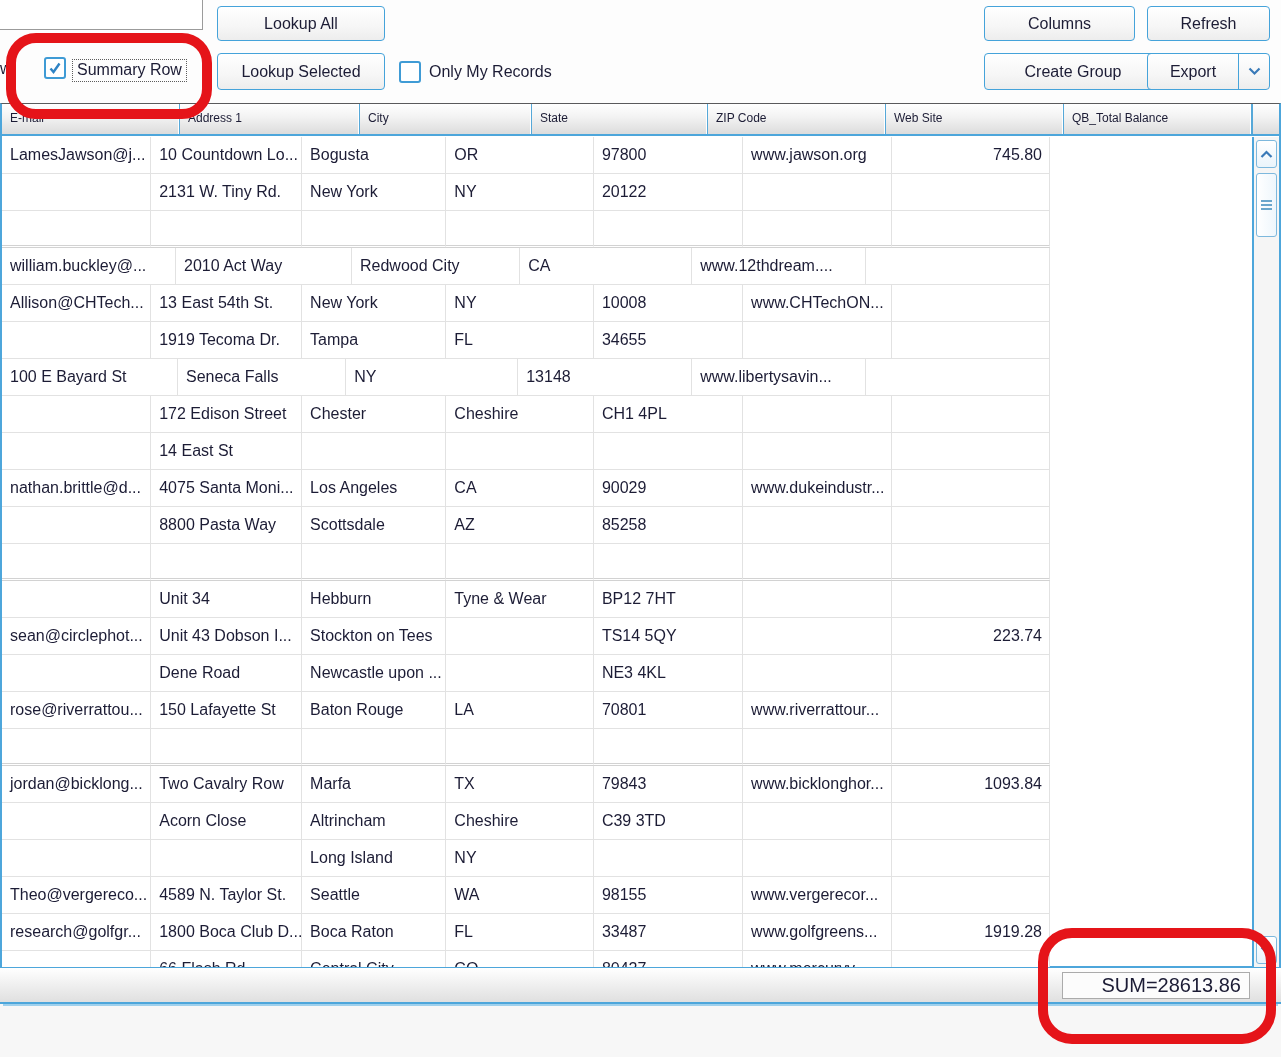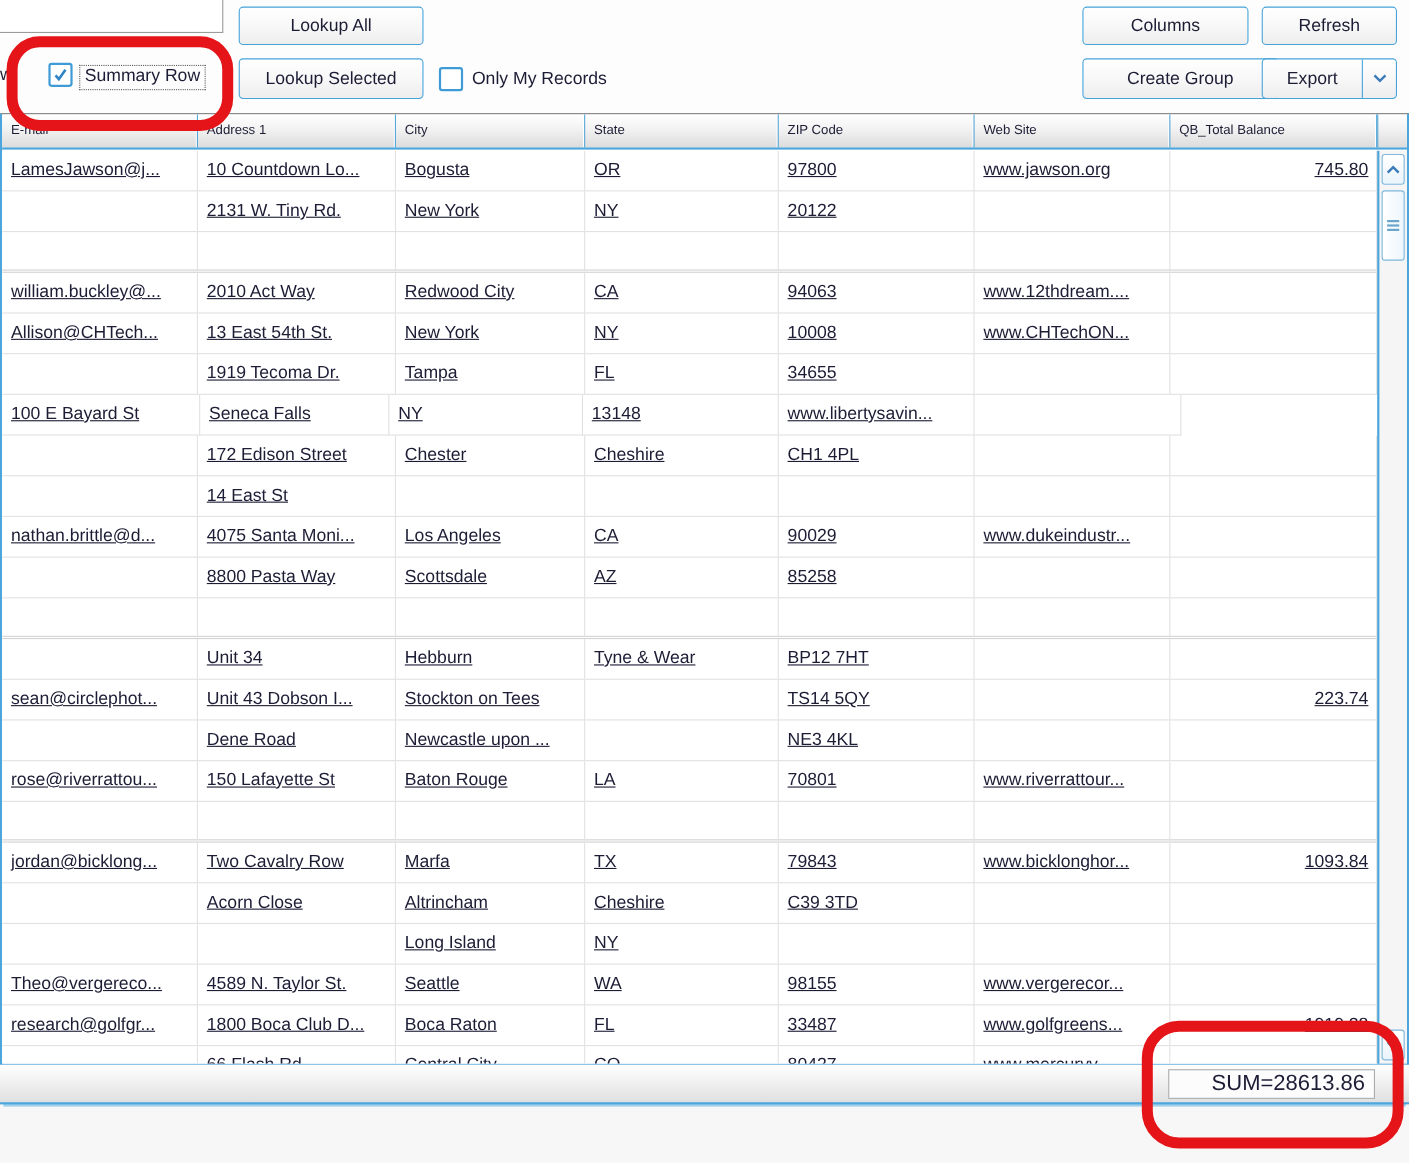--- a/index.html
+++ b/index.html
@@ -37,21 +37,21 @@
   .lbl-onlymy  { left:429px; top:63px; }
   
   .grid { position:absolute; left:0; top:103px; width:1281px; height:865px;
     border-top:1px solid #5a5a5c; border-left:2px solid #4da6db; border-right:2px solid #4da6db;
     border-bottom:2px solid #4da6db; background:#ffffff; }
   .header-row { display:flex; height:32px; border-bottom:2px solid #4da6db;
     background:linear-gradient(#ffffff,#f2f2f2 45%,#dcdcdc); }
   .hcell { height:100%; line-height:29px; font-size:12px; padding-left:8px;
     border-right:1px solid #56a8d8; box-shadow:inset -1px 0 0 #ffffff; white-space:nowrap; overflow:hidden; }
   .hspacer { width:27px; border-left:1px solid #56a8d8; flex:1 1 auto; }
-  .gbody { position:absolute; left:0; top:33px; width:1250px; height:830px; overflow:hidden; background:#fff;text-decoration:underline; }
+  .gbody { position:absolute; left:0; top:33px; width:1048px; height:830px; overflow:hidden; background:#fff; }
   .grow { display:flex; height:37px; background:#fff; }
   .grow.clipped { height:16px; overflow:hidden; }
   .gcell { height:37px; line-height:35px; font-size:16px; padding-left:8px;
     border-right:1px solid #e2e2e2; border-bottom:1px solid #e2e2e2; white-space:nowrap; overflow:hidden; }
   .grow.gap .gcell { border-bottom:3px double #d2d2d2; }
   .col-0{width:178px}.col-1{width:180px}.col-2{width:172px}.col-3{width:176px}
   .col-4{width:178px}.col-5{width:178px}.col-6{width:188px}
   .gcell.num { text-align:right; padding-right:7px; padding-left:2px; }
   
   .vscroll { position:absolute; right:0; top:33px; width:27px; height:830px;
@@ -147,21 +147,20 @@
         <div class="gcell col-3"></div>
         <div class="gcell col-4"></div>
         <div class="gcell col-5"></div>
         <div class="gcell col-6 num"></div>
       </div>
       <div class="grow">
         <div class="gcell col-0">william.buckley@...</div>
         <div class="gcell col-1">2010 Act Way</div>
         <div class="gcell col-2">Redwood City</div>
         <div class="gcell col-3">CA</div>
-        <div class="gcell col-4">94063</div>
         <div class="gcell col-5">www.12thdream....</div>
         <div class="gcell col-6 num"></div>
       </div>
       <div class="grow">
         <div class="gcell col-0">Allison@CHTech...</div>
         <div class="gcell col-1">13 East 54th St.</div>
         <div class="gcell col-2">New York</div>
         <div class="gcell col-3">NY</div>
         <div class="gcell col-4">10008</div>
         <div class="gcell col-5">www.CHTechON...</div>

